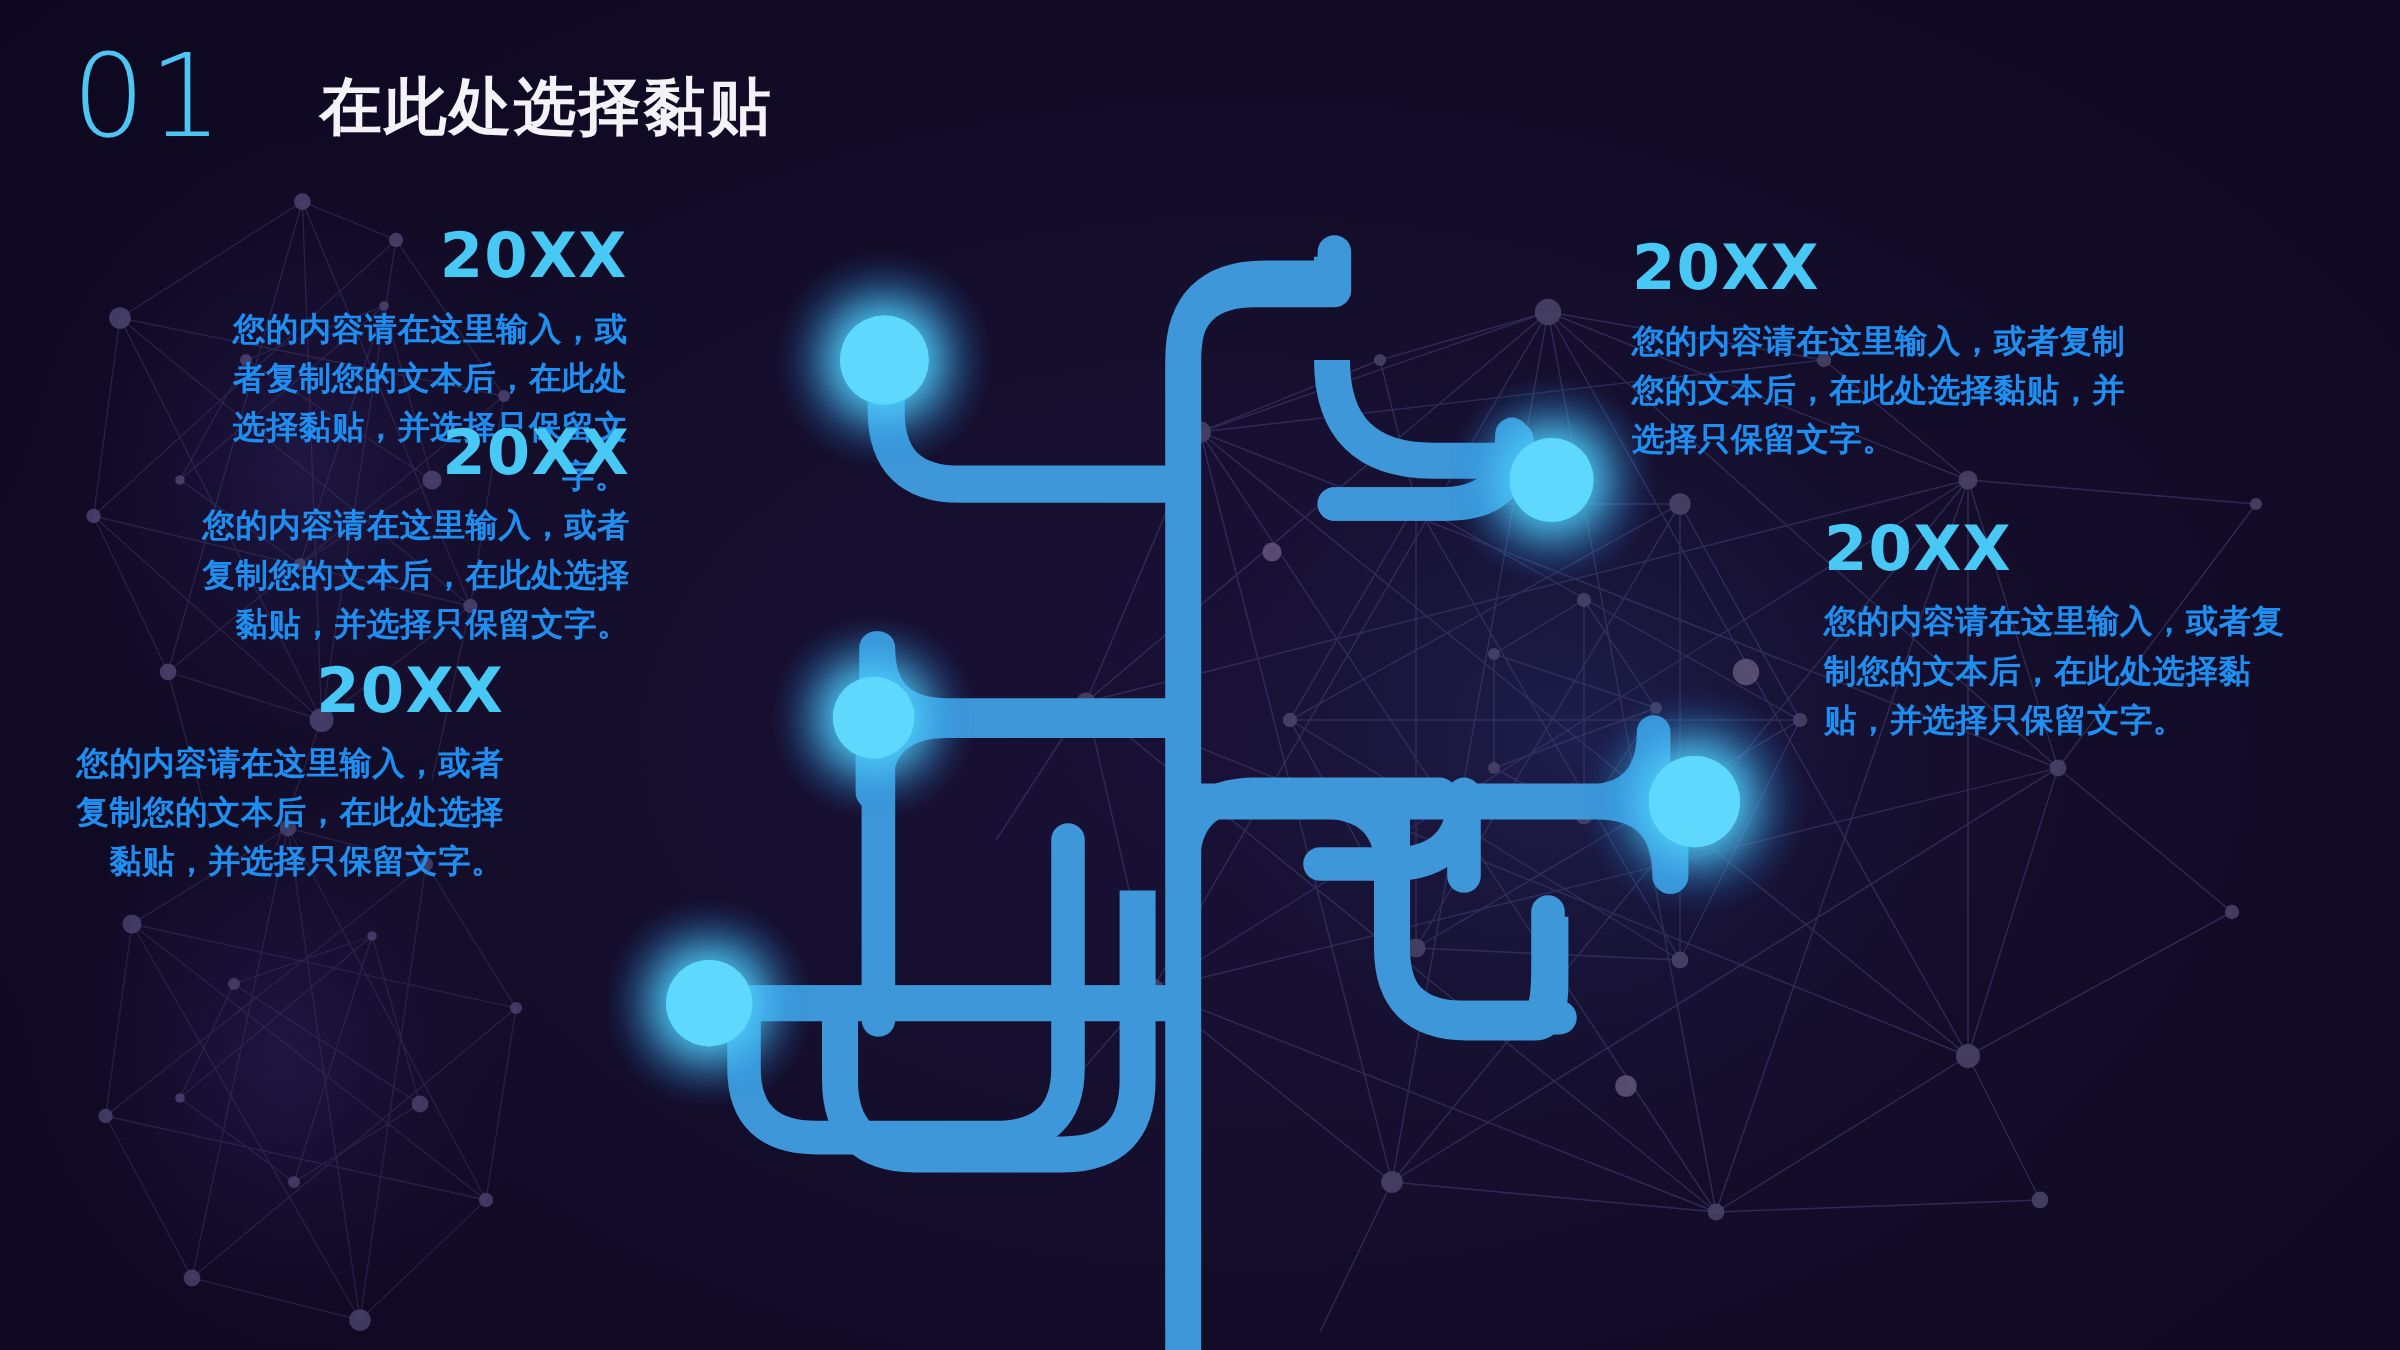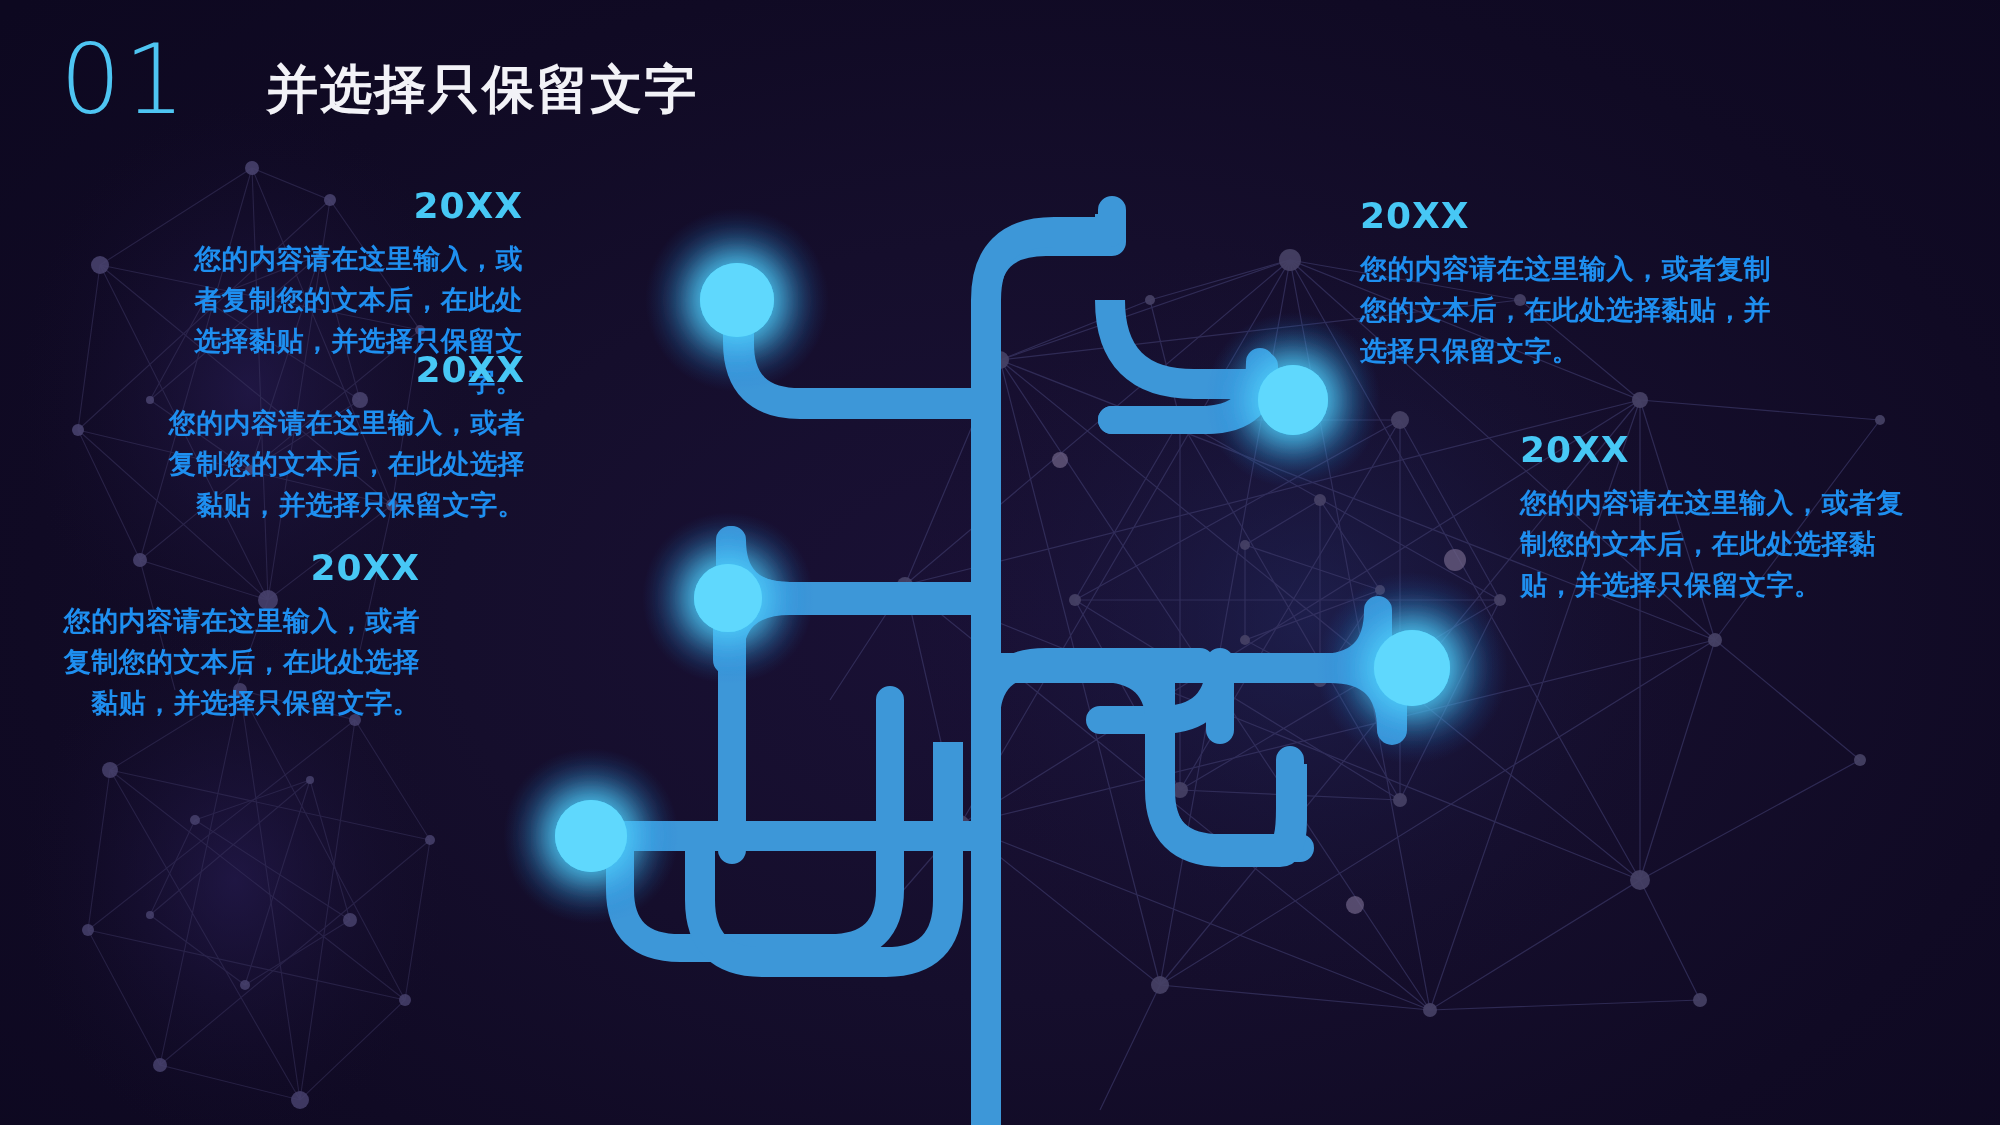--- a/index.html
+++ b/index.html
@@ -63,21 +63,21 @@
     pointer-events: none;
   }
 
   
   .info-block {
     position: absolute;
     z-index: 25;
   }
   .info-year {
     font-family: "DejaVu Sans", sans-serif;
-    font-size: 36px;
+    font-size: 52px;
     font-weight: bold;
     color: #47c8f5;
     line-height: 1;
     letter-spacing: 1px;
     margin-bottom: 14px;
   }
   .info-body {
     font-family: "DejaVu Sans", "Liberation Sans", sans-serif;
     font-size: 27px;
     font-weight: bold;
@@ -219,21 +219,21 @@
     <g fill="#6b5f83" opacity="0.75">
       <circle cx="1215" cy="690" r="12"></circle>
       <circle cx="1455" cy="560" r="11"></circle>
       <circle cx="1355" cy="905" r="9"></circle>
       <circle cx="1060" cy="460" r="8"></circle>
     </g>
   </svg>
 
   <div class="header">
     <div class="section-number">01</div>
-    <div class="section-title">并选择只保留文字</div>
+    <div class="section-title">在此处选择黏贴</div>
   </div>
 
   <svg class="tree-layer" viewBox="0 0 2000 1125" preserveAspectRatio="none">
     <defs>
       <filter id="nodeGlow" x="-160%" y="-160%" width="420%" height="420%">
         <feGaussianBlur stdDeviation="22" result="b1"></feGaussianBlur>
         <feMerge>
           <feMergeNode in="b1"></feMergeNode>
           <feMergeNode in="b1"></feMergeNode>
           <feMergeNode in="SourceGraphic"></feMergeNode>

